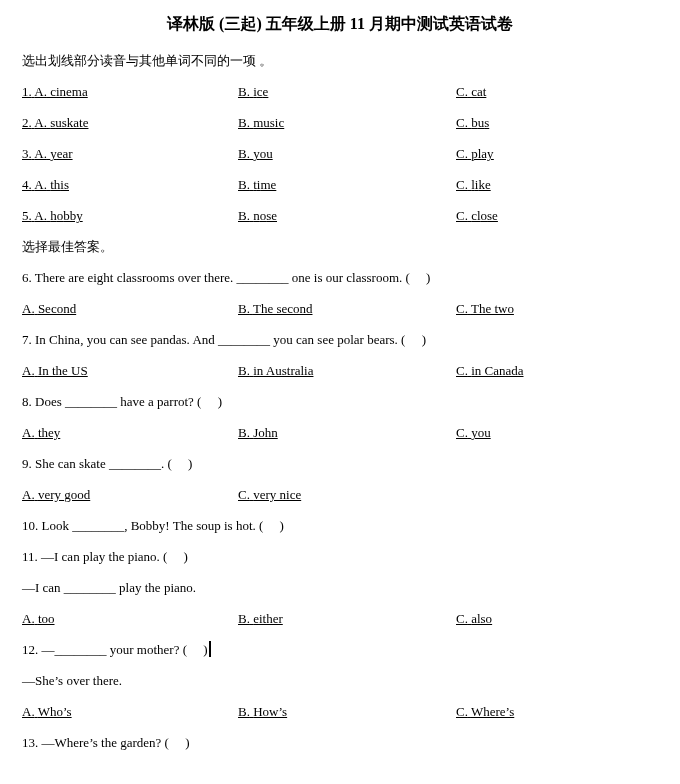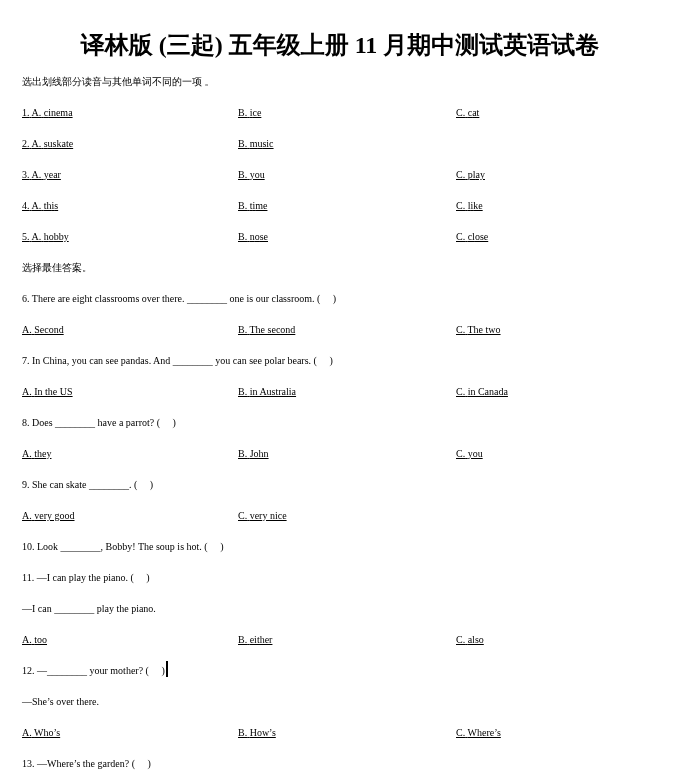--- a/index.html
+++ b/index.html
@@ -6,34 +6,33 @@
   .doc {
     position: relative;
     width: 680px;
     height: 784px;
     overflow: hidden;
     background: #ffffff;
     color: #000000;
     font-family: "Liberation Serif", "DejaVu Serif", serif;
   }
   .title {
-    padding-top: 16px;
+    padding-top: 11px;
     height: 26px;
     line-height: 26px;
     text-align: center;
-    font-size: 24px;
+    font-size: 16px;
     font-weight: 700;
-    margin-top: 16px;
   }
   .lines { margin-top: 8px; }
   .line {
     height: 31px;
     line-height: 31px;
     padding-left: 22px;
-    font-size: 10px;
+    font-size: 13px;
     white-space: nowrap;
   }
   .opts {
     display: grid;
     grid-template-columns: 216px 218px 1fr;
   }
   .cell { overflow: visible; white-space: nowrap; text-decoration: underline; }
   .t { white-space: pre; }
   u { text-decoration: underline; }
   .caret {
@@ -57,20 +56,21 @@
 
     <div class="line opts">
       <span class="cell"><span class="t">1.</span> <span class="t">A.</span> <span><span class="t"></span><u class="t">c</u><span class="t">inema</span></span></span>
       <span class="cell"><span class="t">B.</span> <span><span class="t">i</span><u class="t">c</u><span class="t">e</span></span></span>
       <span class="cell"><span class="t">C.</span> <span><span class="t"></span><u class="t">c</u><span class="t">at</span></span></span>
     </div>
 
     <div class="line opts">
       <span class="cell"><span class="t">2.</span> <span class="t">A.</span> <span><span class="t">s</span><u class="t">u</u><span class="t">skate</span></span></span>
       <span class="cell"><span class="t">B.</span> <span><span class="t">m</span><u class="t">u</u><span class="t">sic</span></span></span>
+      <span class="cell"><span class="t">C.</span> <span><span class="t">b</span><u class="t">u</u><span class="t">s</span></span></span>
     </div>
 
     <div class="line opts">
       <span class="cell"><span class="t">3.</span> <span class="t">A.</span> <span><span class="t"></span><u class="t">y</u><span class="t">ear</span></span></span>
       <span class="cell"><span class="t">B.</span> <span><span class="t"></span><u class="t">y</u><span class="t">ou</span></span></span>
       <span class="cell"><span class="t">C.</span> <span><span class="t">pl</span><u class="t">ay</u><span class="t"></span></span></span>
     </div>
 
     <div class="line opts">
       <span class="cell"><span class="t">4.</span> <span class="t">A.</span> <span><span class="t">th</span><u class="t">i</u><span class="t">s</span></span></span>

